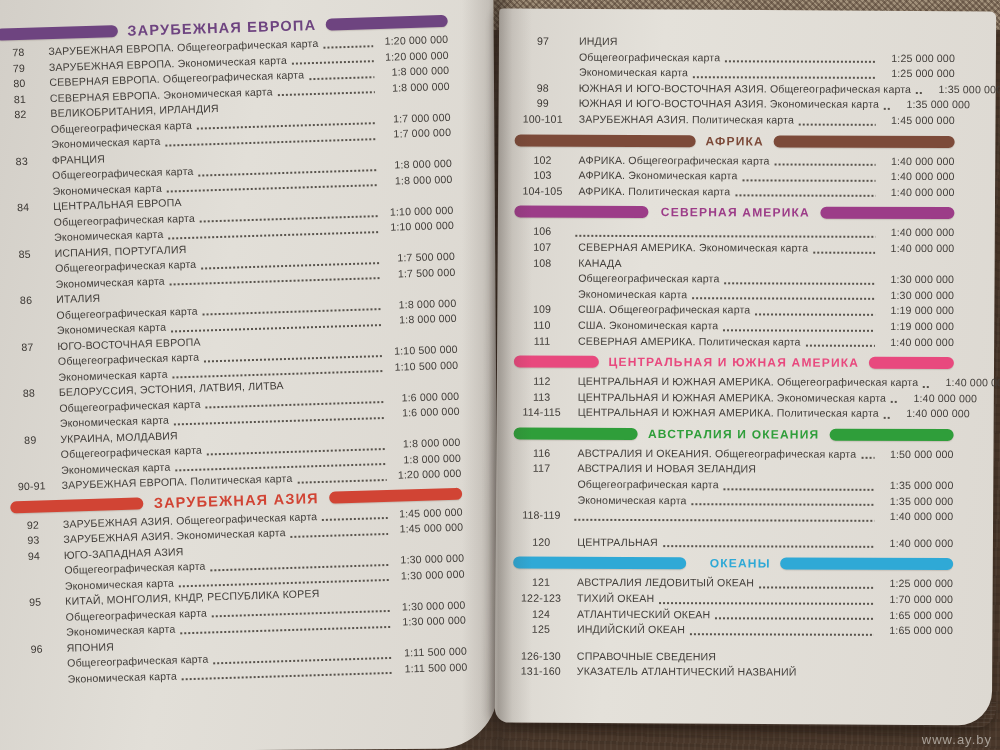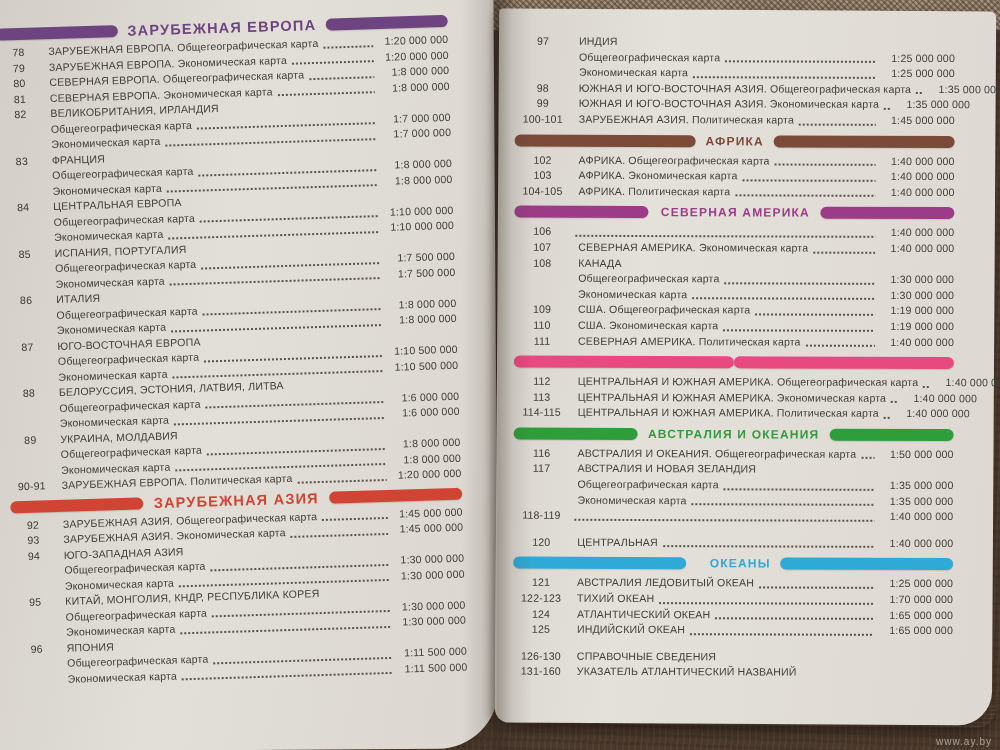--- a/index.html
+++ b/index.html
@@ -70,21 +70,21 @@
   .leader{
     flex:1;min-width:8px;height:4px;align-self:flex-end;margin:0 3px 3px 4px;
     background-image:radial-gradient(circle, #57524b 1.1px, transparent 1.3px);
     background-size:4px 4px;background-repeat:repeat-x;background-position:0 100%;
   }
   .scale{width:72px;flex-shrink:0;text-align:right;white-space:nowrap;}
   .content-right .scale{width:76px;}
 
   .watermark{
     position:absolute;right:8px;bottom:3px;z-index:9;
-    color:#b7b1a9;font-size:10px;letter-spacing:1px;opacity:0.85;
+    color:#b7b1a9;font-size:13px;letter-spacing:1px;opacity:0.85;
   }
 </style>
 </head>
 <body>
 
 <div class="photo">
   <div class="fabric"></div>
   <div class="stack-edges"></div>
 
   <div class="page page-left">
@@ -435,20 +435,21 @@
           <div class="row">
             <div class="pages">111</div>
             <div class="title">СЕВЕРНАЯ АМЕРИКА. Политическая карта</div>
             <div class="leader"></div>
             <div class="scale">1:40 000 000</div>
           </div>
         </div>
         <div class="section">
           <div class="banner">
             <div class="bar" style="background: rgb(232, 73, 126);"></div>
+            <div class="banner-label" style="color: rgb(232, 73, 126);">ЦЕНТРАЛЬНАЯ И ЮЖНАЯ АМЕРИКА</div>
             <div class="bar" style="background: rgb(232, 73, 126);"></div>
           </div>
           <div class="row">
             <div class="pages">112</div>
             <div class="title">ЦЕНТРАЛЬНАЯ И ЮЖНАЯ АМЕРИКА. Общегеографическая карта</div>
             <div class="leader"></div>
             <div class="scale">1:40 000 000</div>
           </div>
           <div class="row">
             <div class="pages">113</div>

